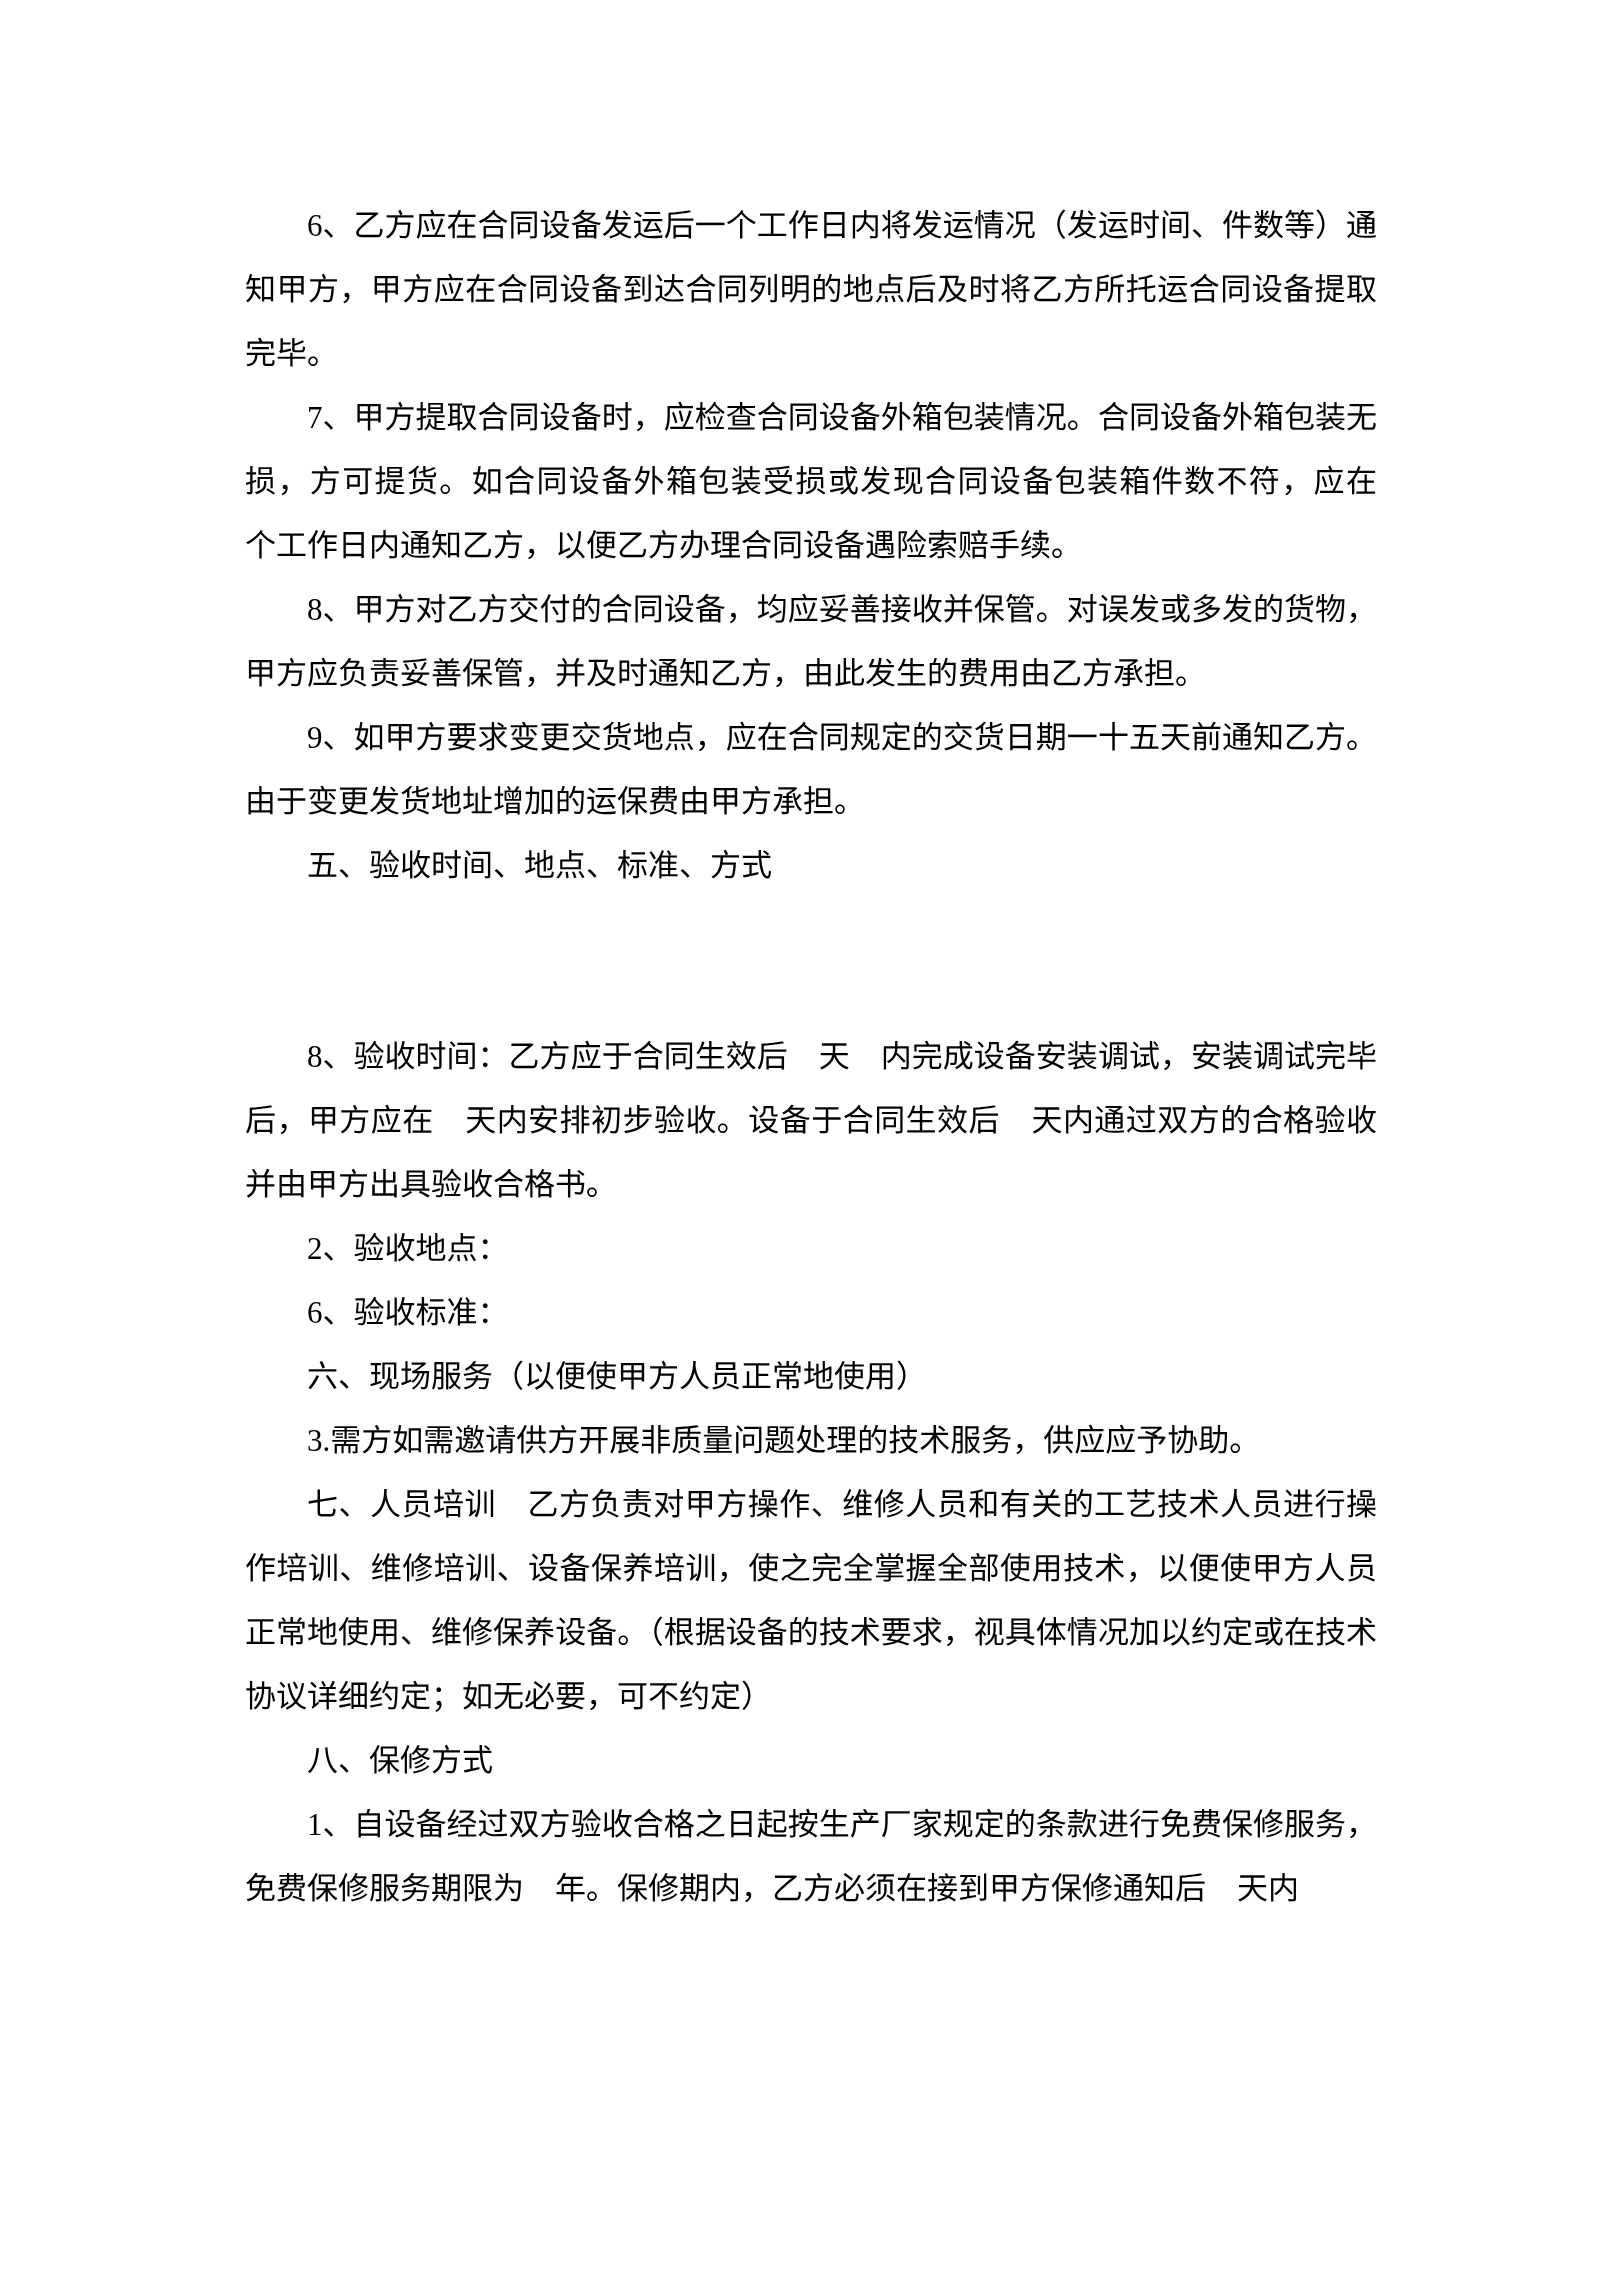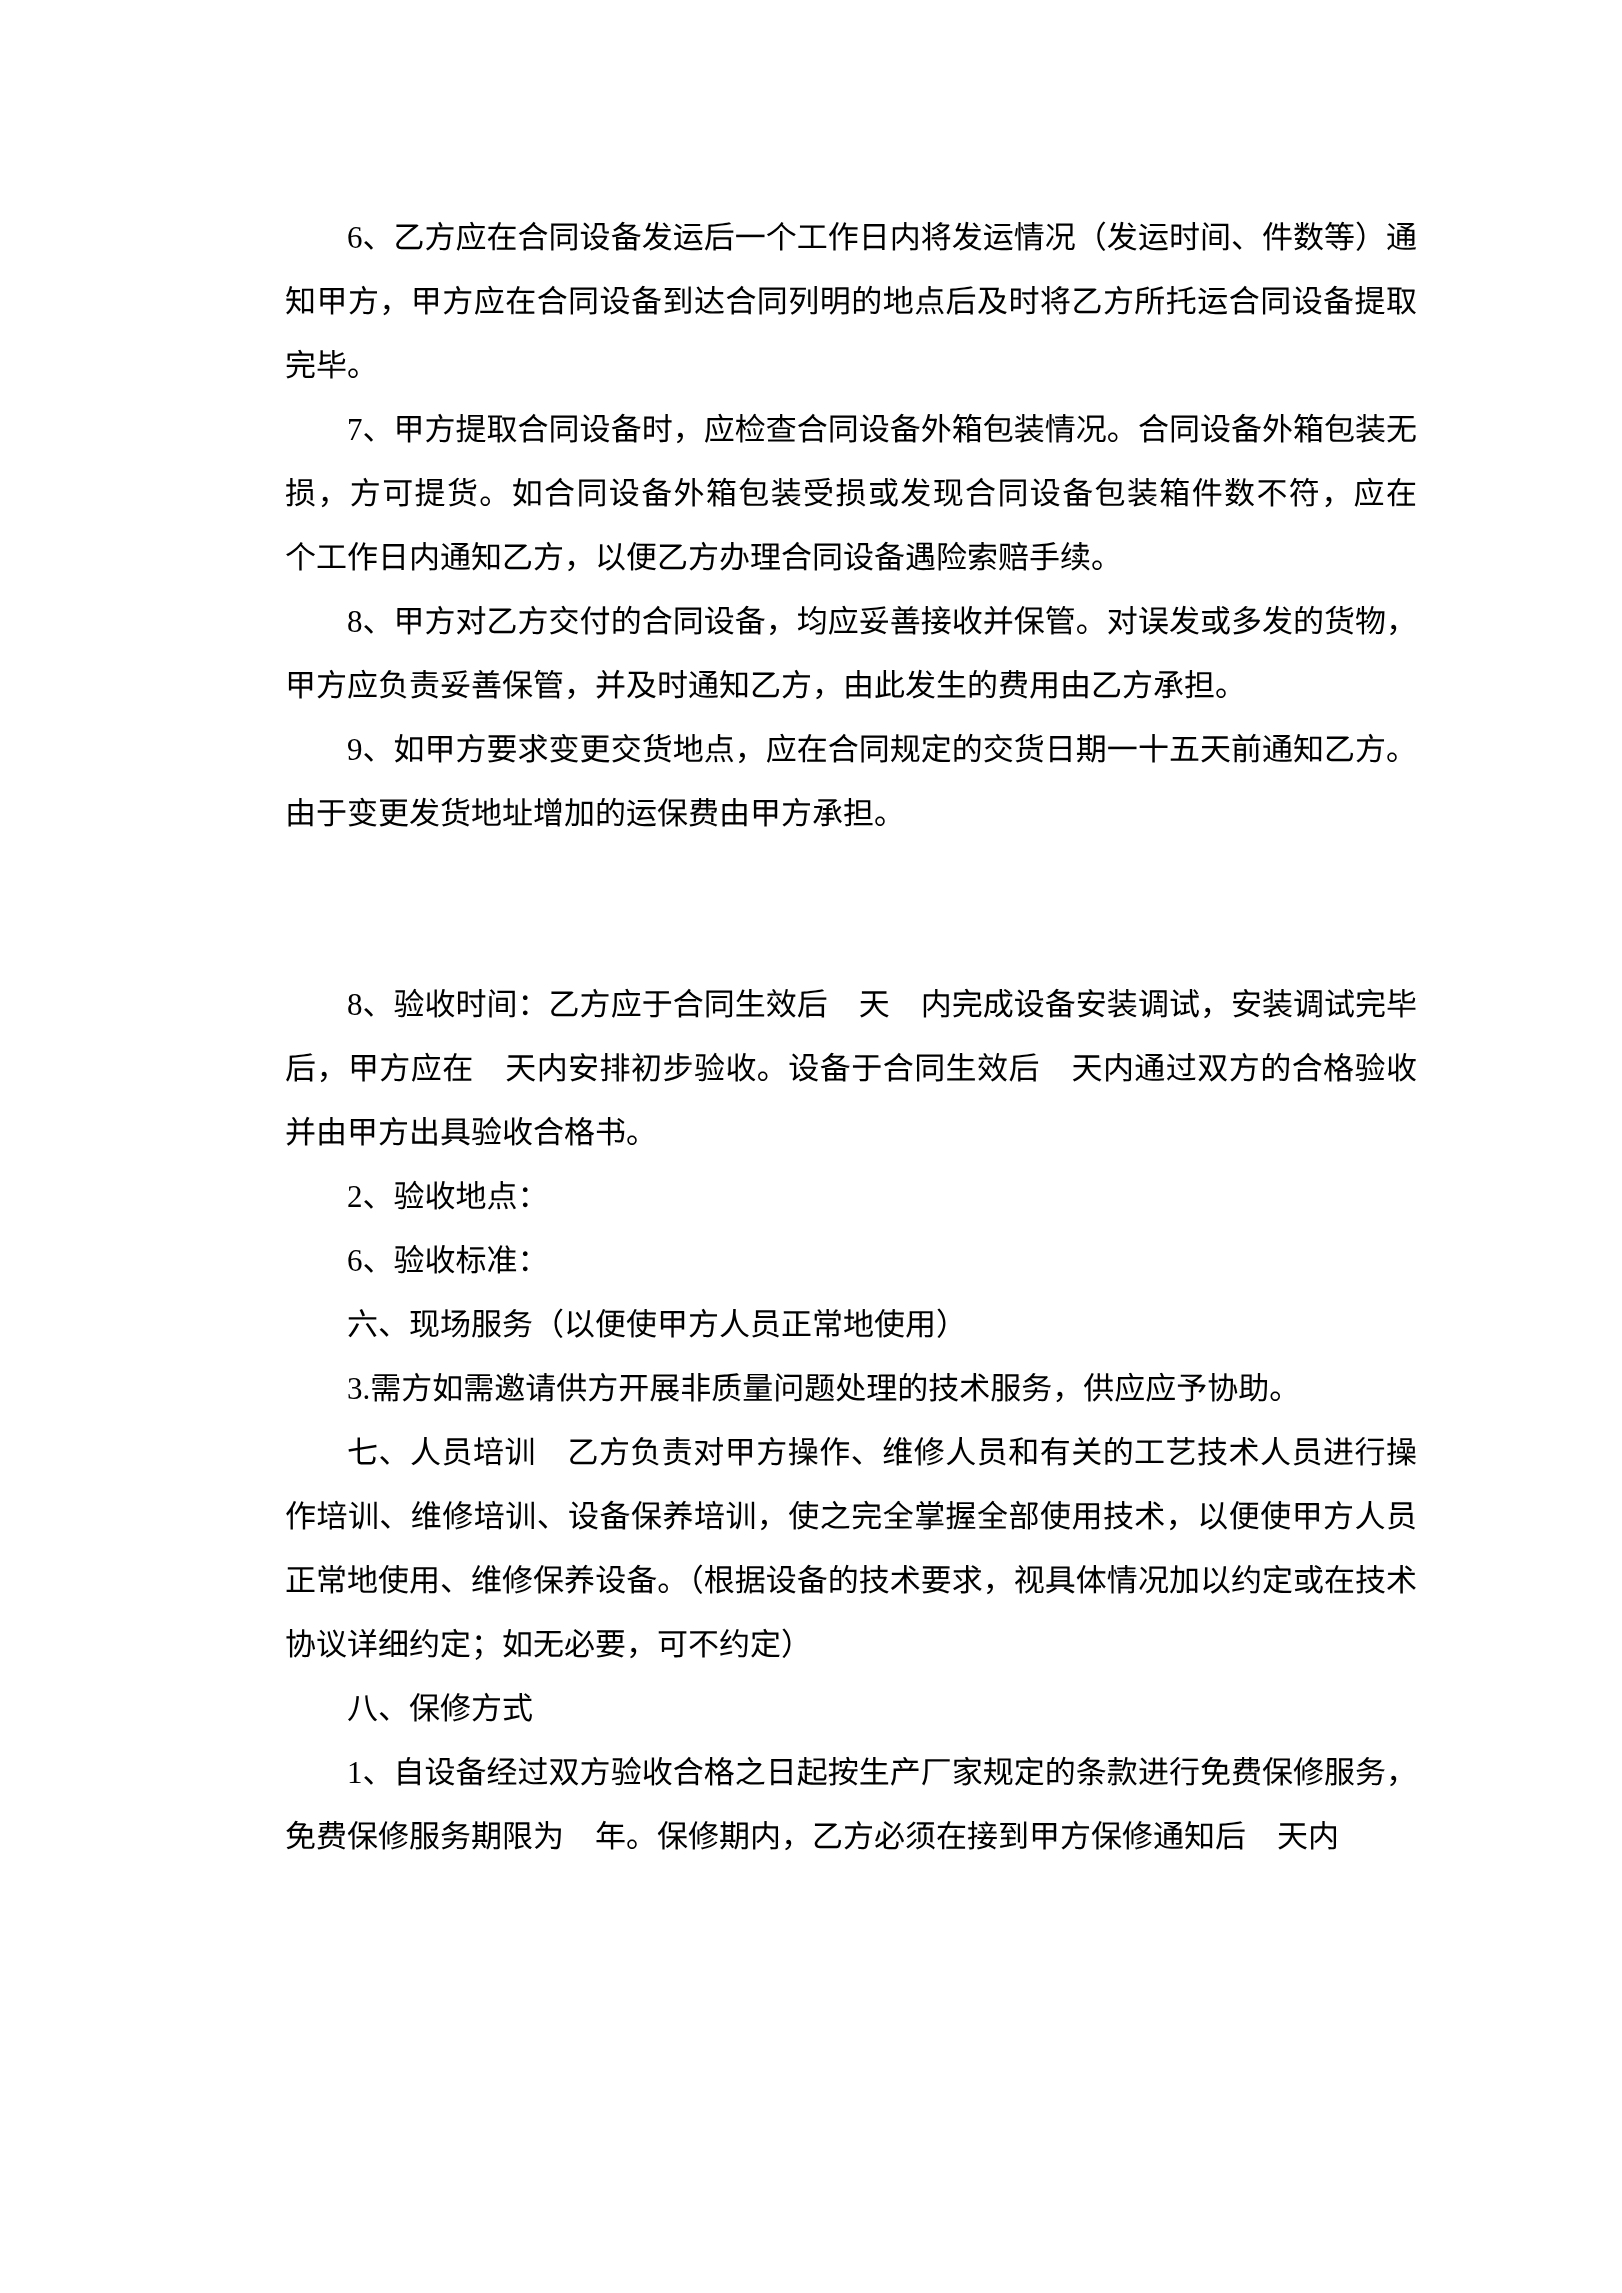--- a/index.html
+++ b/index.html
@@ -10,49 +10,49 @@
     .page {
       position: relative;
       width: 1623px;
       height: 2294px;
       background: #ffffff;
       overflow: hidden;
     }
     .text-block {
       position: absolute;
       left: 245px;
-      top: 206px;
+      top: 194px;
       width: 1132px;
       font-family: "Liberation Serif", "DejaVu Serif", serif;
       font-size: 31px;
       line-height: 64px;
       color: #000000;
       text-align: justify;
       text-justify: inter-ideograph;
       letter-spacing: 0;
-      margin-left: 40px;
     }
     .para {
       margin: 0;
       padding: 0;
       text-indent: 2em;
     }
     .gap {
       height: 127px;
     }
   </style>
 </head>
 <body>
 
 <div class="page">
   <div class="text-block">
     <p class="para">6、乙方应在合同设备发运后一个工作日内将发运情况（发运时间、件数等）通知甲方，甲方应在合同设备到达合同列明的地点后及时将乙方所托运合同设备提取完毕。</p>
     <p class="para">7、甲方提取合同设备时，应检查合同设备外箱包装情况。合同设备外箱包装无损，方可提货。如合同设备外箱包装受损或发现合同设备包装箱件数不符，应在　个工作日内通知乙方，以便乙方办理合同设备遇险索赔手续。</p>
     <p class="para">8、甲方对乙方交付的合同设备，均应妥善接收并保管。对误发或多发的货物，甲方应负责妥善保管，并及时通知乙方，由此发生的费用由乙方承担。</p>
     <p class="para">9、如甲方要求变更交货地点，应在合同规定的交货日期一十五天前通知乙方。由于变更发货地址增加的运保费由甲方承担。</p>
+    <p class="para">五、验收时间、地点、标准、方式</p>
     <div class="gap"></div>
     <p class="para">8、验收时间：乙方应于合同生效后　天　内完成设备安装调试，安装调试完毕后，甲方应在　天内安排初步验收。设备于合同生效后　天内通过双方的合格验收并由甲方出具验收合格书。</p>
     <p class="para">2、验收地点：</p>
     <p class="para">6、验收标准：</p>
     <p class="para">六、现场服务（以便使甲方人员正常地使用）</p>
     <p class="para">3.需方如需邀请供方开展非质量问题处理的技术服务，供应应予协助。</p>
     <p class="para">七、人员培训　乙方负责对甲方操作、维修人员和有关的工艺技术人员进行操作培训、维修培训、设备保养培训，使之完全掌握全部使用技术，以便使甲方人员正常地使用、维修保养设备。（根据设备的技术要求，视具体情况加以约定或在技术协议详细约定；如无必要，可不约定）</p>
     <p class="para">八、保修方式</p>
     <p class="para">1、自设备经过双方验收合格之日起按生产厂家规定的条款进行免费保修服务，免费保修服务期限为　年。保修期内，乙方必须在接到甲方保修通知后　天内</p>
   </div>

